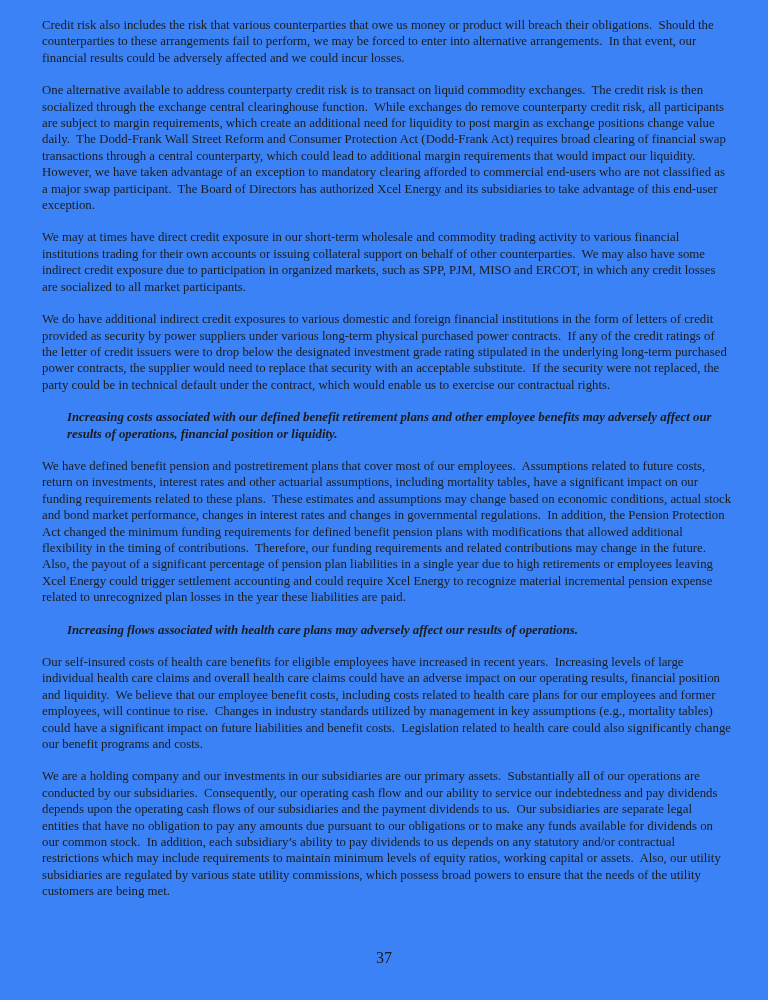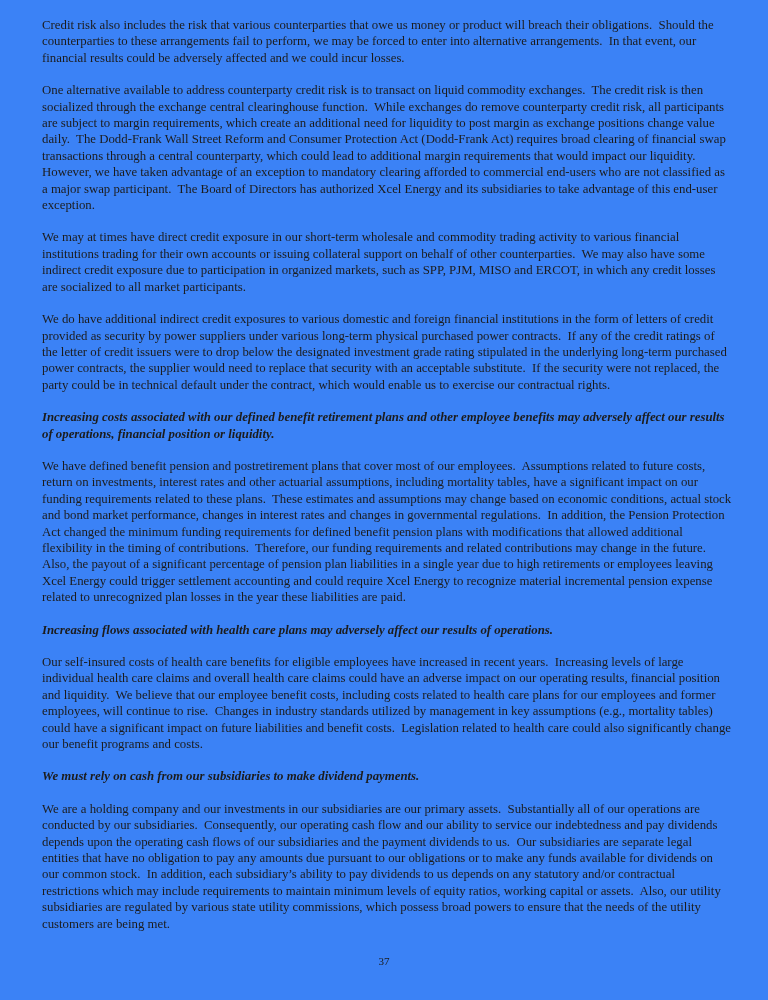--- a/index.html
+++ b/index.html
@@ -27,41 +27,41 @@
   .para {
     margin-bottom: 16px;
     white-space: pre-wrap;
     text-align: left;
   }
   .heading {
     margin-bottom: 16px;
     font-weight: bold;
     font-style: italic;
     white-space: pre-wrap;
+    margin-left: 25px;
   }
   .page-number {
     position: absolute;
     bottom: 33px;
     left: 0;
     width: 100%;
     text-align: center;
     color: #1c1c1c;
-    font-size: 11px;
+    font-size: 16px;
   }
 </style>
 </head>
 <body>
 
 <div class="page">
   <div class="text-column">
     <p class="para">Credit risk also includes the risk that various counterparties that owe us money or product will breach their obligations.  Should the counterparties to these arrangements fail to perform, we may be forced to enter into alternative arrangements.  In that event, our financial results could be adversely affected and we could incur losses.</p>
     <p class="para">One alternative available to address counterparty credit risk is to transact on liquid commodity exchanges.  The credit risk is then socialized through the exchange central clearinghouse function.  While exchanges do remove counterparty credit risk, all participants are subject to margin requirements, which create an additional need for liquidity to post margin as exchange positions change value daily.  The Dodd-Frank Wall Street Reform and Consumer Protection Act (Dodd-Frank Act) requires broad clearing of financial swap transactions through a central counterparty, which could lead to additional margin requirements that would impact our liquidity.  However, we have taken advantage of an exception to mandatory clearing afforded to commercial end-users who are not classified as a major swap participant.  The Board of Directors has authorized Xcel Energy and its subsidiaries to take advantage of this end-user exception.</p>
     <p class="para">We may at times have direct credit exposure in our short-term wholesale and commodity trading activity to various financial institutions trading for their own accounts or issuing collateral support on behalf of other counterparties.  We may also have some indirect credit exposure due to participation in organized markets, such as SPP, PJM, MISO and ERCOT, in which any credit losses are socialized to all market participants.</p>
     <p class="para">We do have additional indirect credit exposures to various domestic and foreign financial institutions in the form of letters of credit provided as security by power suppliers under various long-term physical purchased power contracts.  If any of the credit ratings of the letter of credit issuers were to drop below the designated investment grade rating stipulated in the underlying long-term purchased power contracts, the supplier would need to replace that security with an acceptable substitute.  If the security were not replaced, the party could be in technical default under the contract, which would enable us to exercise our contractual rights.</p>
     <p class="heading">Increasing costs associated with our defined benefit retirement plans and other employee benefits may adversely affect our results of operations, financial position or liquidity.</p>
     <p class="para">We have defined benefit pension and postretirement plans that cover most of our employees.  Assumptions related to future costs, return on investments, interest rates and other actuarial assumptions, including mortality tables, have a significant impact on our funding requirements related to these plans.  These estimates and assumptions may change based on economic conditions, actual stock and bond market performance, changes in interest rates and changes in governmental regulations.  In addition, the Pension Protection Act changed the minimum funding requirements for defined benefit pension plans with modifications that allowed additional flexibility in the timing of contributions.  Therefore, our funding requirements and related contributions may change in the future.  Also, the payout of a significant percentage of pension plan liabilities in a single year due to high retirements or employees leaving Xcel Energy could trigger settlement accounting and could require Xcel Energy to recognize material incremental pension expense related to unrecognized plan losses in the year these liabilities are paid.</p>
     <p class="heading">Increasing flows associated with health care plans may adversely affect our results of operations.</p>
     <p class="para">Our self-insured costs of health care benefits for eligible employees have increased in recent years.  Increasing levels of large individual health care claims and overall health care claims could have an adverse impact on our operating results, financial position and liquidity.  We believe that our employee benefit costs, including costs related to health care plans for our employees and former employees, will continue to rise.  Changes in industry standards utilized by management in key assumptions (e.g., mortality tables) could have a significant impact on future liabilities and benefit costs.  Legislation related to health care could also significantly change our benefit programs and costs.</p>
-    <p class="heading">We must rely on cash from our subsidiaries to make dividend payments.</p>
     <p class="para">We are a holding company and our investments in our subsidiaries are our primary assets.  Substantially all of our operations are conducted by our subsidiaries.  Consequently, our operating cash flow and our ability to service our indebtedness and pay dividends depends upon the operating cash flows of our subsidiaries and the payment dividends to us.  Our subsidiaries are separate legal entities that have no obligation to pay any amounts due pursuant to our obligations or to make any funds available for dividends on our common stock.  In addition, each subsidiary’s ability to pay dividends to us depends on any statutory and/or contractual restrictions which may include requirements to maintain minimum levels of equity ratios, working capital or assets.  Also, our utility subsidiaries are regulated by various state utility commissions, which possess broad powers to ensure that the needs of the utility customers are being met.</p>
   </div>
   <div class="page-number">37</div>
 </div>
 
 </body></html>

